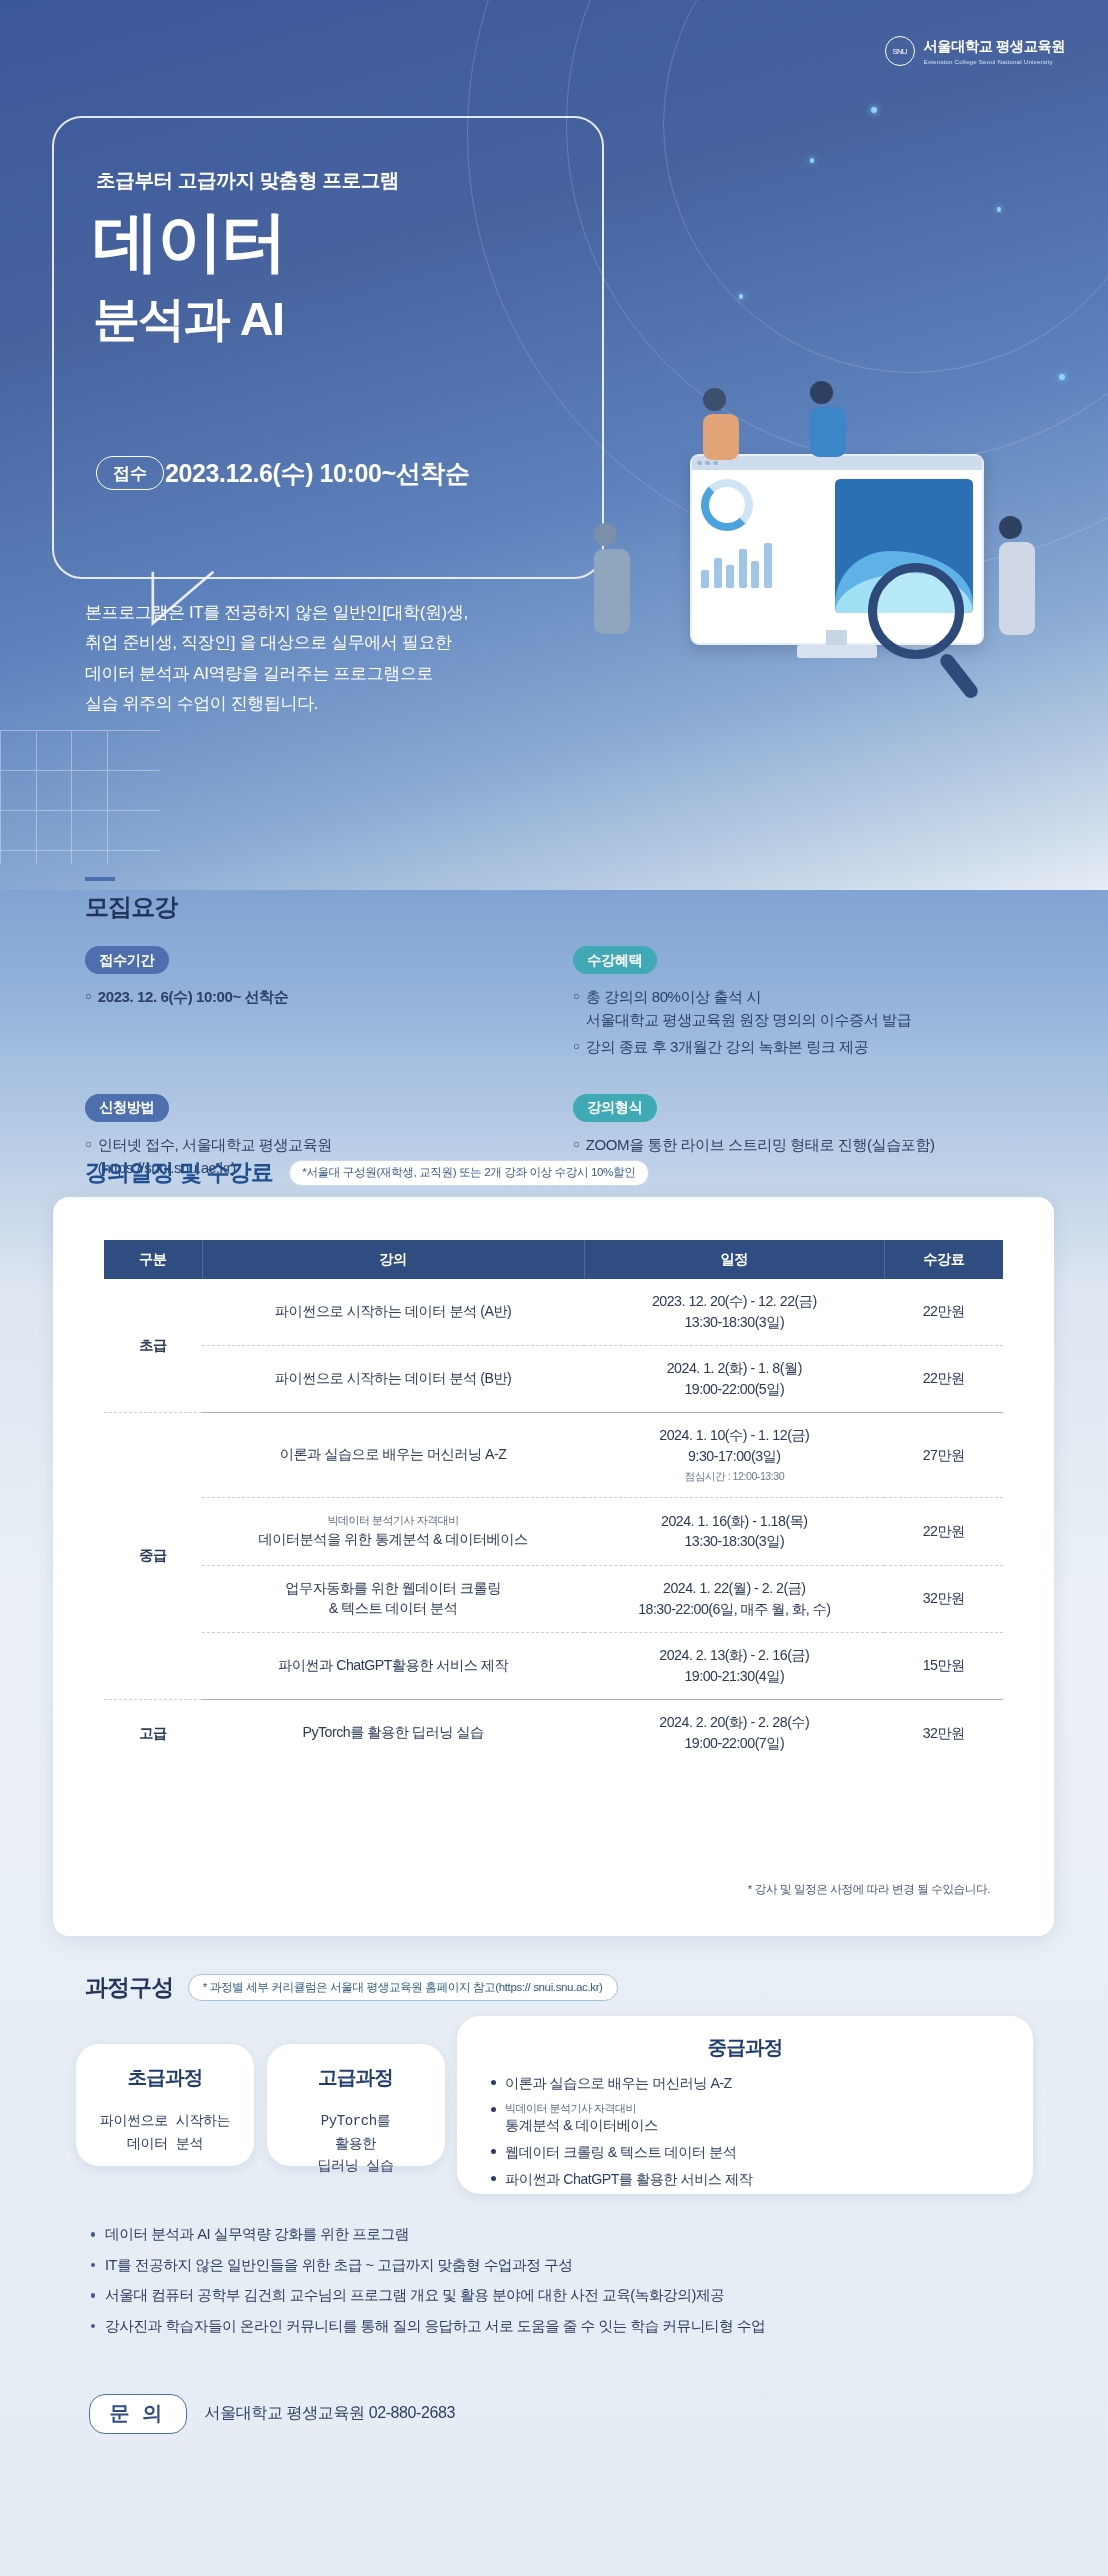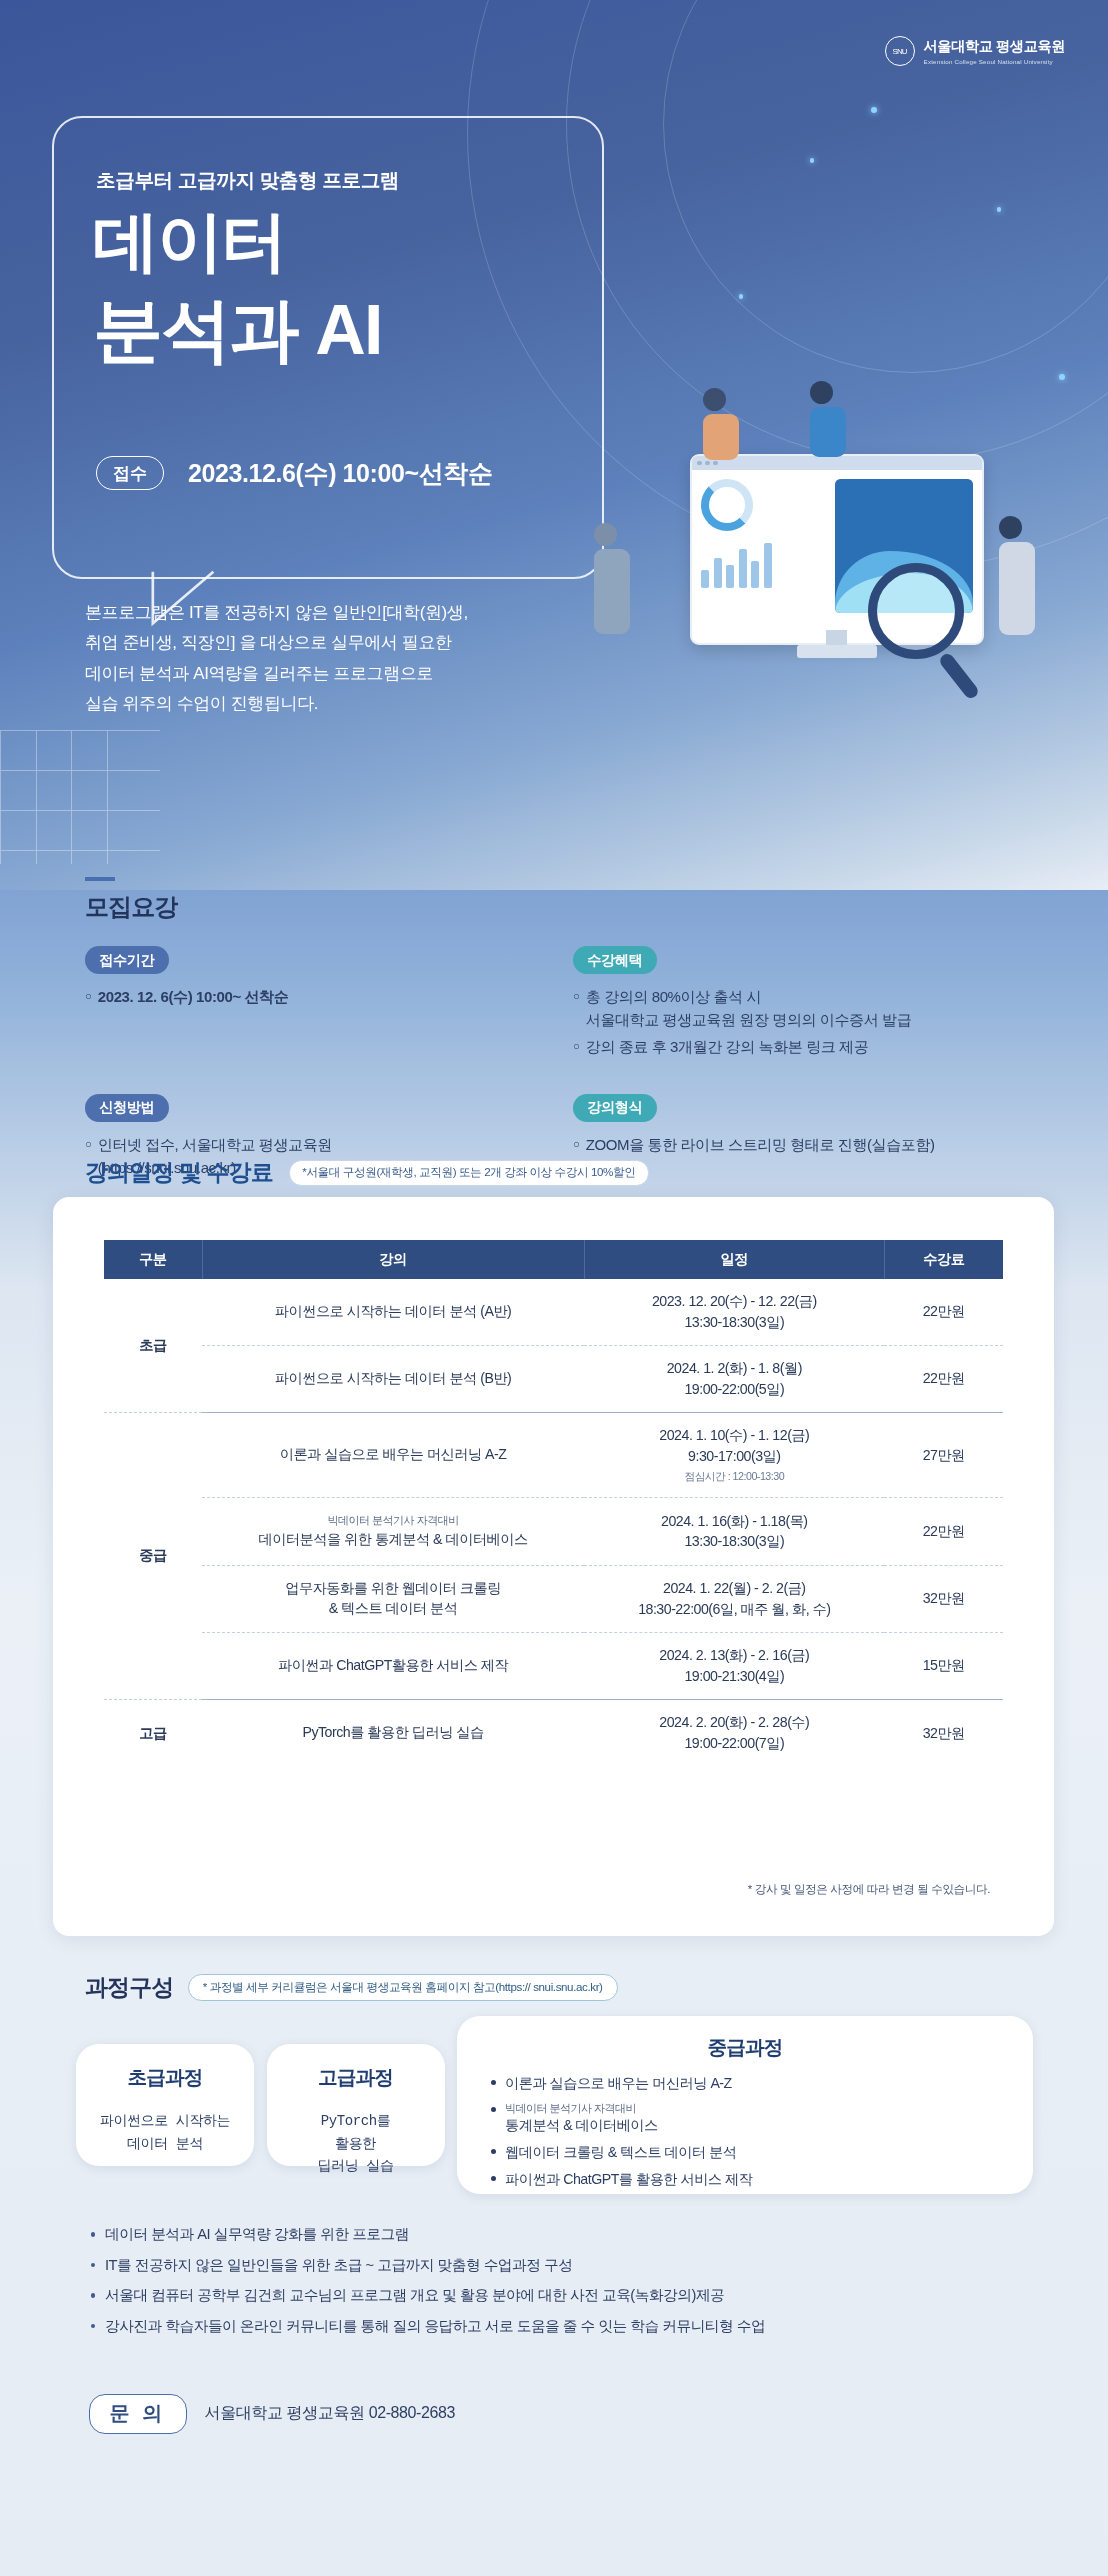--- a/index.html
+++ b/index.html
@@ -66,25 +66,25 @@
   .kicker {
     position: absolute; top: 167px; left: 96px;
     color: #ffffff; font-size: 19.6px; font-weight: bold; letter-spacing: -0.4px;
   }
   .title1 {
     position: absolute; top: 207px; left: 93px;
     color: #ffffff; font-size: 66px; font-weight: bold; letter-spacing: -1.8px; line-height: 1.05;
   }
   .title2 {
     position: absolute; top: 294px; left: 93px;
-    color: #ffffff; font-size: 70px; font-weight: bold; letter-spacing: -1.8px; line-height: 1.05;
+    color: #ffffff; font-size: 47px; font-weight: bold; letter-spacing: -1.8px; line-height: 1.05;
   }
   .apply-row {
     position: absolute; top: 456px; left: 96px;
-    display: flex; align-items: center; gap: 24px;
+    display: flex; align-items: center; gap: 1px;
   }
   .apply-chip {
     border: 1.8px solid #ffffff; border-radius: 18px;
     padding: 4.5px 16px; color:#fff; font-size: 17px; font-weight: bold;
   }
   .apply-date { color:#fff; font-size: 25px; font-weight: bold; letter-spacing: -0.4px; }
 
   .intro {
     position: absolute; top: 598px; left: 85px;
     color: #ffffff; font-size: 17px; line-height: 1.78; letter-spacing: -0.4px;

